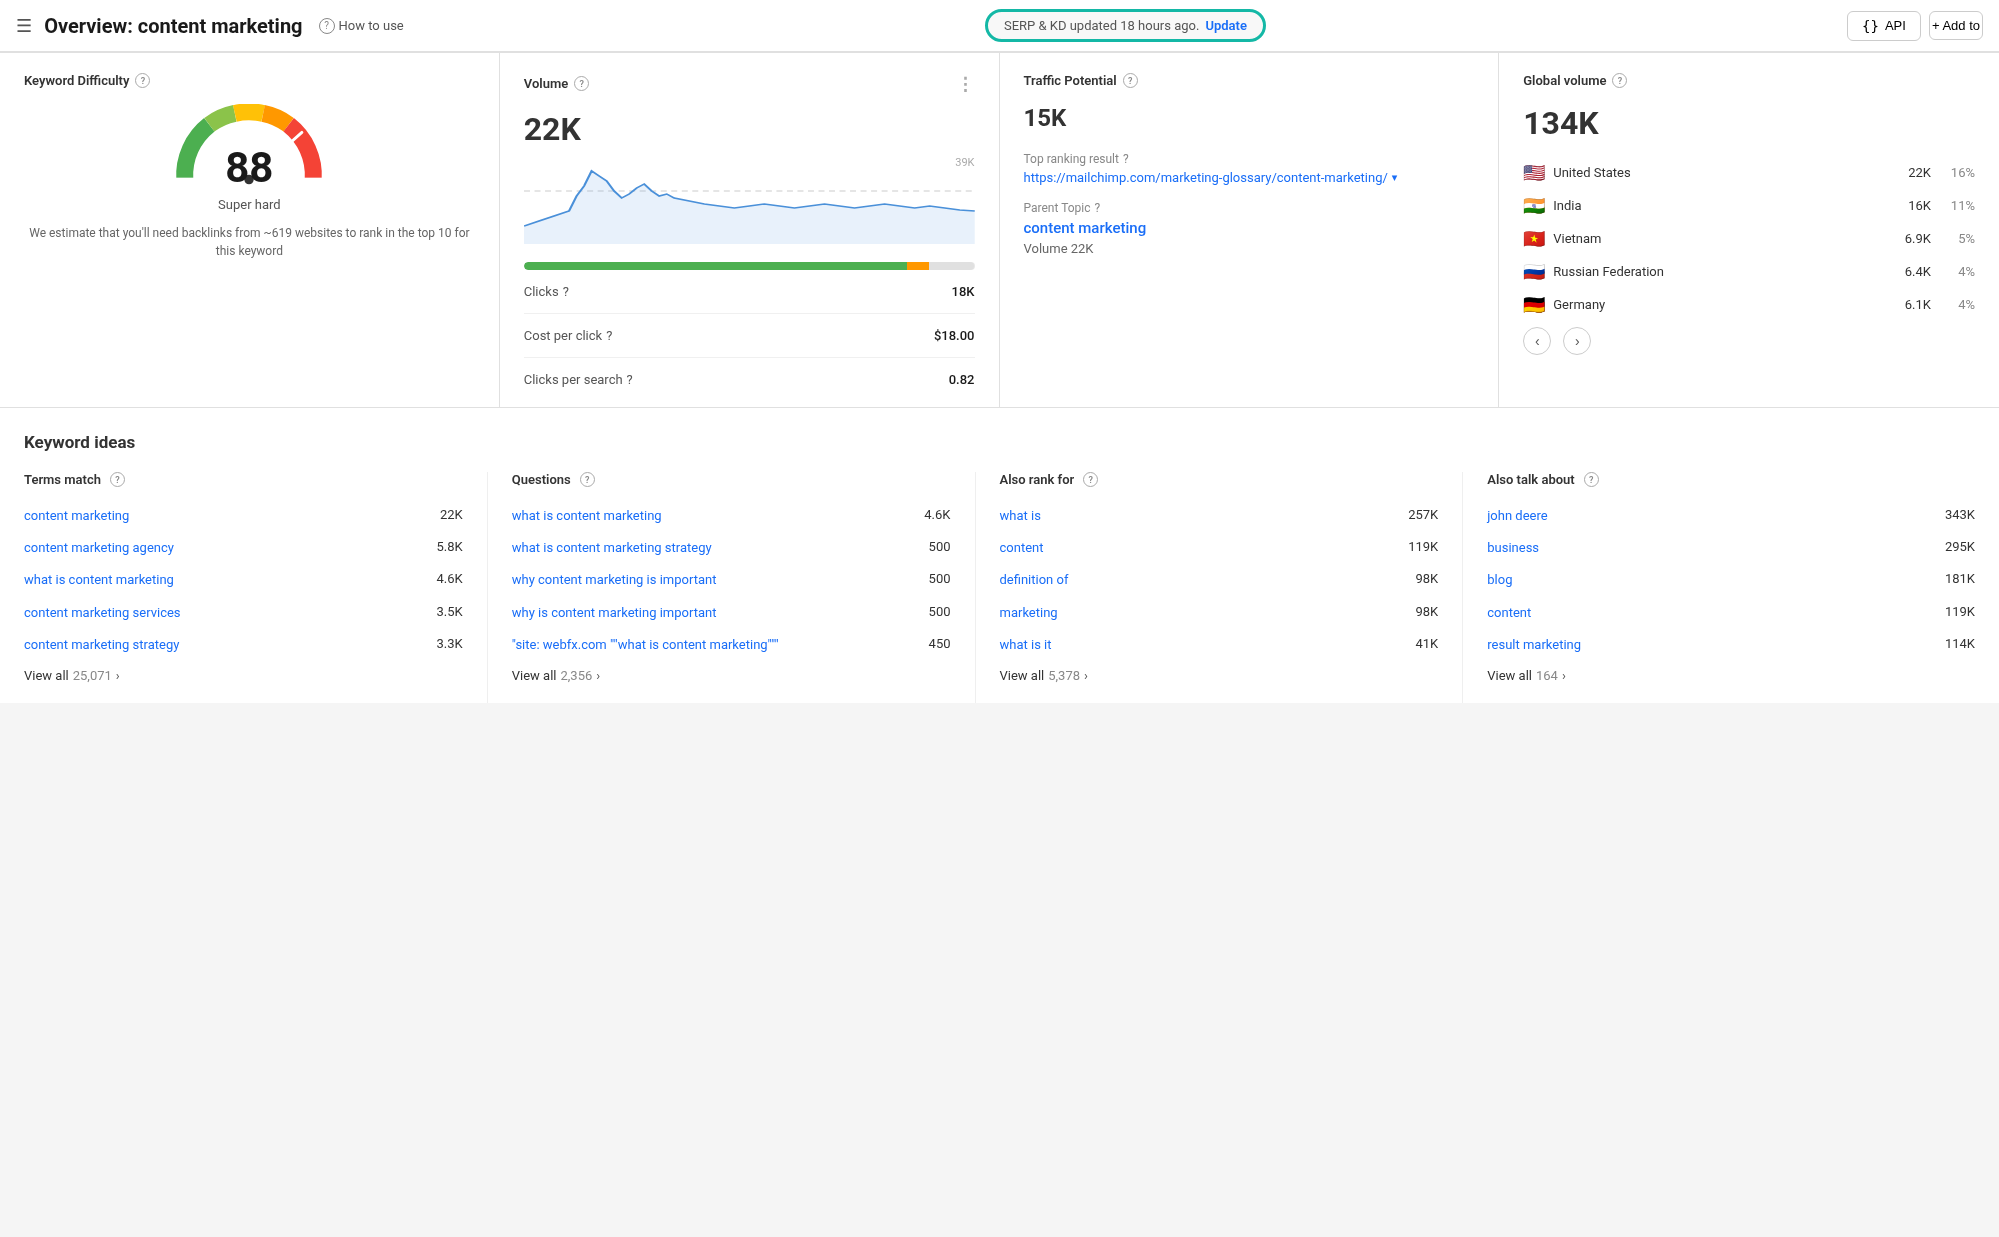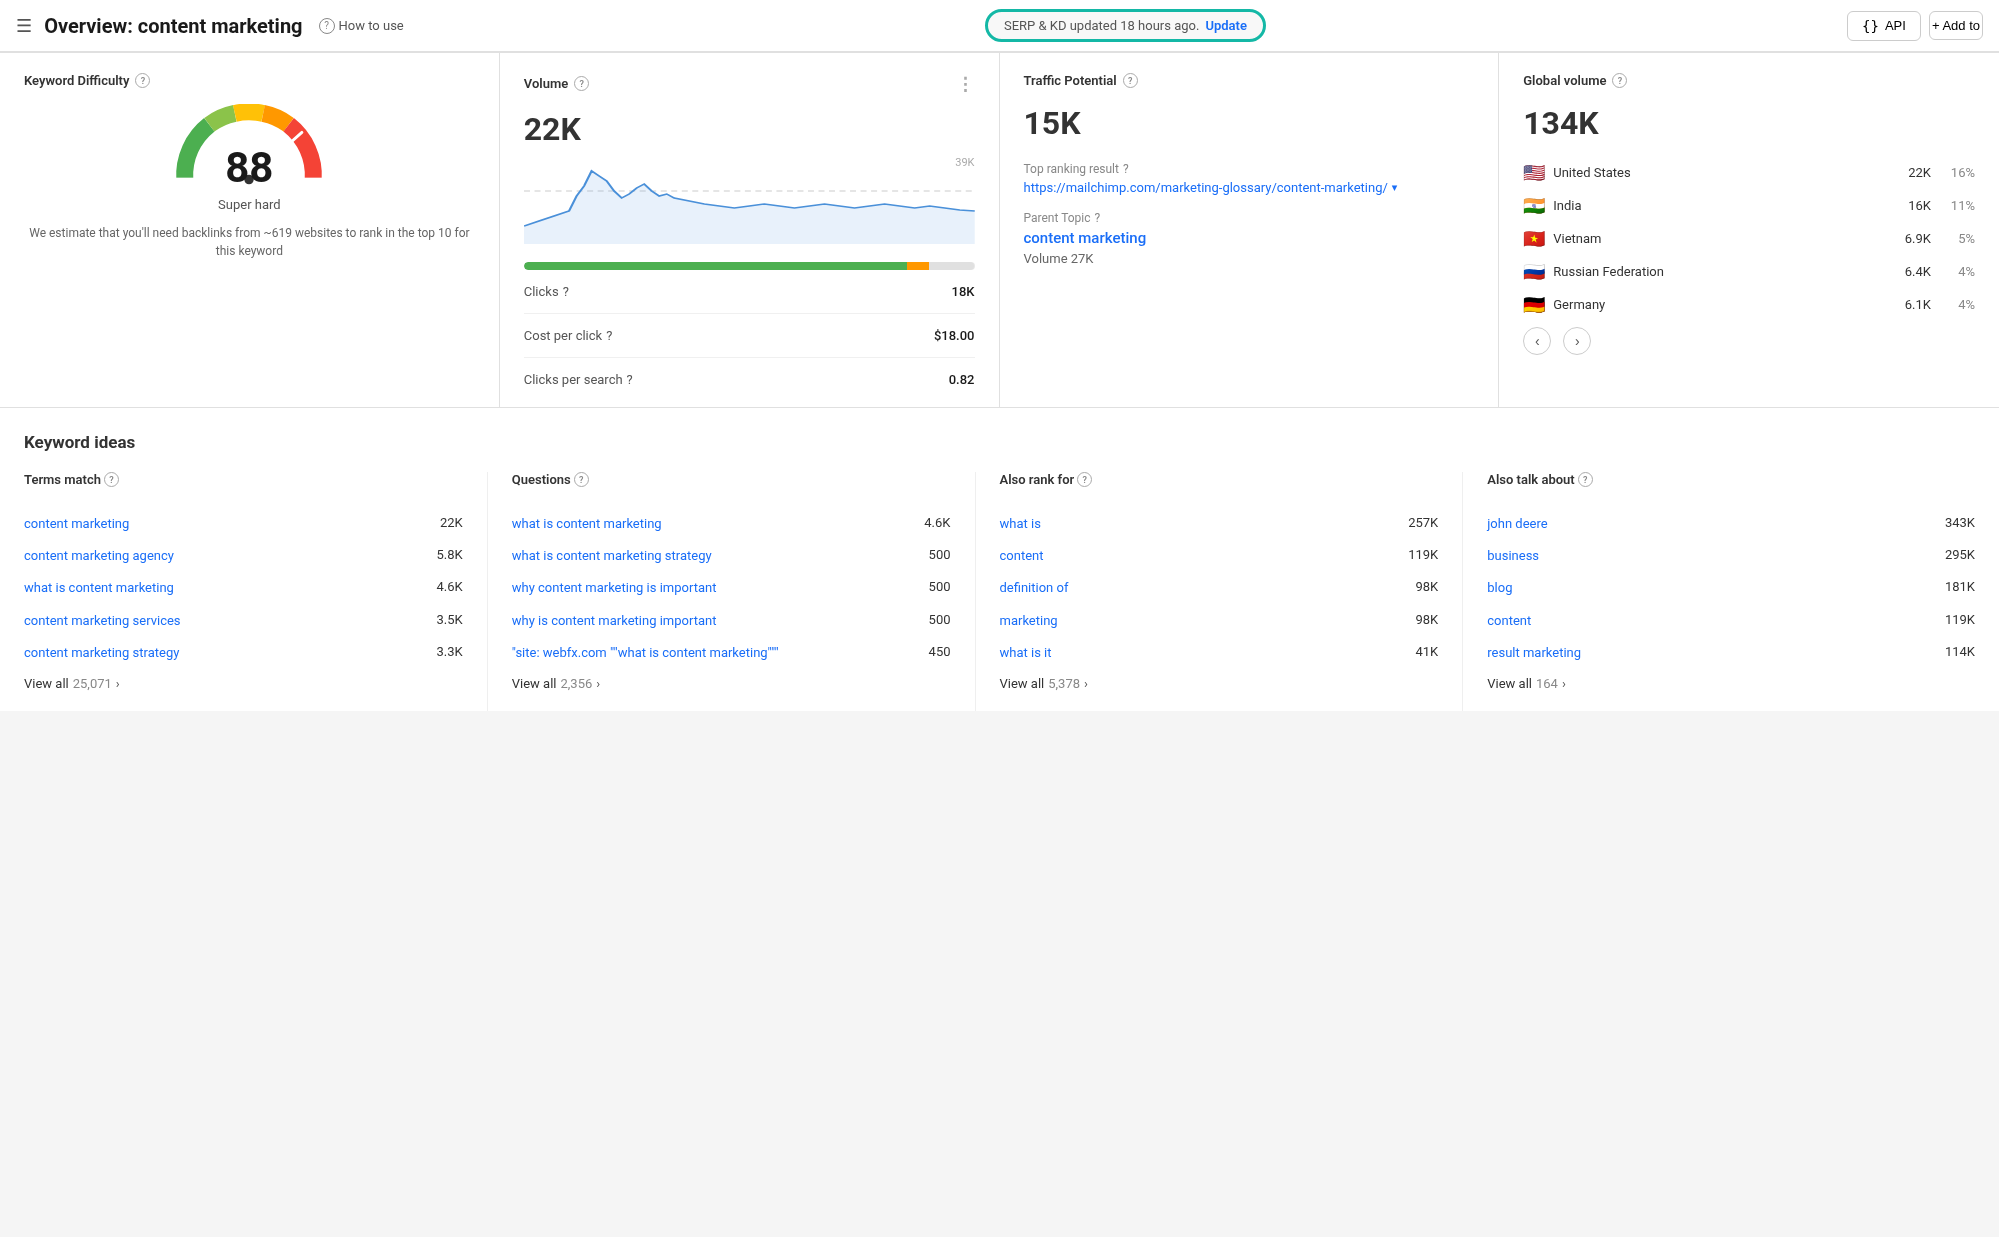--- a/index.html
+++ b/index.html
@@ -51,21 +51,21 @@
     .volume-chart svg { width: 100%; height: 90px; }
     .chart-max-label { position: absolute; top: 0; right: 0; font-size: 11px; color: #aaa; }
     .volume-bar-bg { height: 8px; background: #e8e8e8; border-radius: 4px; overflow: hidden; margin-bottom: 0; position: relative; }
     .volume-metrics { display: flex; flex-direction: column; gap: 10px; }
     .metric-row { display: flex; align-items: center; justify-content: space-between; font-size: 13px; color: #444; }
     .metric-row .metric-label { display: flex; align-items: center; gap: 4px; color: #555; }
     .metric-row .metric-value { font-weight: 500; color: #1a1a1a; }
     .metric-divider { border: none; border-top: 1px solid #f0f0f0; margin: 4px 0; }
 
     
-    .traffic-number { font-size: 32px; font-weight: 700; margin-bottom: 20px; }
+    .traffic-number { font-size: 24px; font-weight: 700; margin-bottom: 20px; }
     .traffic-section { margin-bottom: 16px; }
     .traffic-section-label { font-size: 12px; color: #888; margin-bottom: 4px; display: flex; align-items: center; gap: 4px; }
     .traffic-link { color: #1a6ef7; font-size: 13px; text-decoration: none; cursor: pointer; display: flex; align-items: center; gap: 4px; flex-wrap: wrap; }
     .traffic-link .arrow { font-size: 11px; }
     .parent-topic-link { color: #1a6ef7; font-size: 15px; font-weight: 500; text-decoration: none; cursor: pointer; display: block; margin-bottom: 4px; }
     .parent-topic-volume { font-size: 13px; color: #666; }
 
     
     .global-number { font-size: 32px; font-weight: 700; margin-bottom: 20px; }
     .country-row { display: flex; align-items: center; gap: 8px; margin-bottom: 12px; }
@@ -74,21 +74,21 @@
     .country-pct { font-size: 13px; color: #888; min-width: 28px; text-align: right; }
     .global-nav { display: flex; gap: 12px; margin-top: 12px; }
     .global-nav-btn { width: 28px; height: 28px; border: 1px solid #ccc; border-radius: 50%; background: #fff; cursor: pointer; display: flex; align-items: center; justify-content: center; font-size: 14px; color: #555; }
 
     
     .bottom-section { background: #fff; padding: 24px 24px 0; }
     .section-title { font-size: 17px; font-weight: 700; margin-bottom: 20px; }
     .keyword-ideas-grid { display: grid; grid-template-columns: 1fr 1fr 1fr 1fr; gap: 0; }
     .ki-col { padding-right: 24px; border-right: 1px solid #efefef; margin-right: 24px; }
     .ki-col:last-child { border-right: none; margin-right: 0; padding-right: 0; }
-    .ki-col-title { font-size: 13px; font-weight: 600; color: #333; display: flex; align-items: center; gap: 3px; margin-bottom: 28px; }
+    .ki-col-title { font-size: 13px; font-weight: 600; color: #333; display: flex; align-items: center; gap: 9px; margin-bottom: 20px; }
     .ki-col-title .q-icon { width: 15px; height: 15px; border-radius: 50%; border: 1.5px solid #aaa; display: inline-flex; align-items: center; justify-content: center; font-size: 9px; color: #888; flex-shrink: 0; }
     .ki-item { display: flex; align-items: flex-start; justify-content: space-between; margin-bottom: 14px; gap: 8px; }
     .ki-link { color: #1a6ef7; font-size: 13px; text-decoration: none; cursor: pointer; flex: 1; line-height: 1.4; }
     .ki-vol { font-size: 13px; color: #333; white-space: nowrap; }
     .ki-view-all { display: flex; align-items: center; gap: 4px; font-size: 13px; color: #333; cursor: pointer; margin-top: 8px; padding-bottom: 20px; }
     .ki-view-all .view-count { color: #888; }
     .ki-view-all .arrow { color: #555; }
 
     
     ::-webkit-scrollbar { width: 6px; }
@@ -225,21 +225,21 @@
         <span>https://mailchimp.com/marketing-glossary/content-marketing/</span>
         <span class="arrow">▾</span>
       </a>
     </div>
     <div class="traffic-section">
       <div class="traffic-section-label">
         <span>Parent Topic</span>
         <span class="q-icon">?</span>
       </div>
       <a class="parent-topic-link">content marketing</a>
-      <div class="parent-topic-volume">Volume 27K</div>
+      <div class="parent-topic-volume">Volume 22K</div>
     </div>
   </div>
 
   <div class="card">
     <div class="card-title">
       <span>Global volume</span>
       <span class="q-icon">?</span>
     </div>
     <div class="global-number">134K</div>
     <div id="countries-container">

